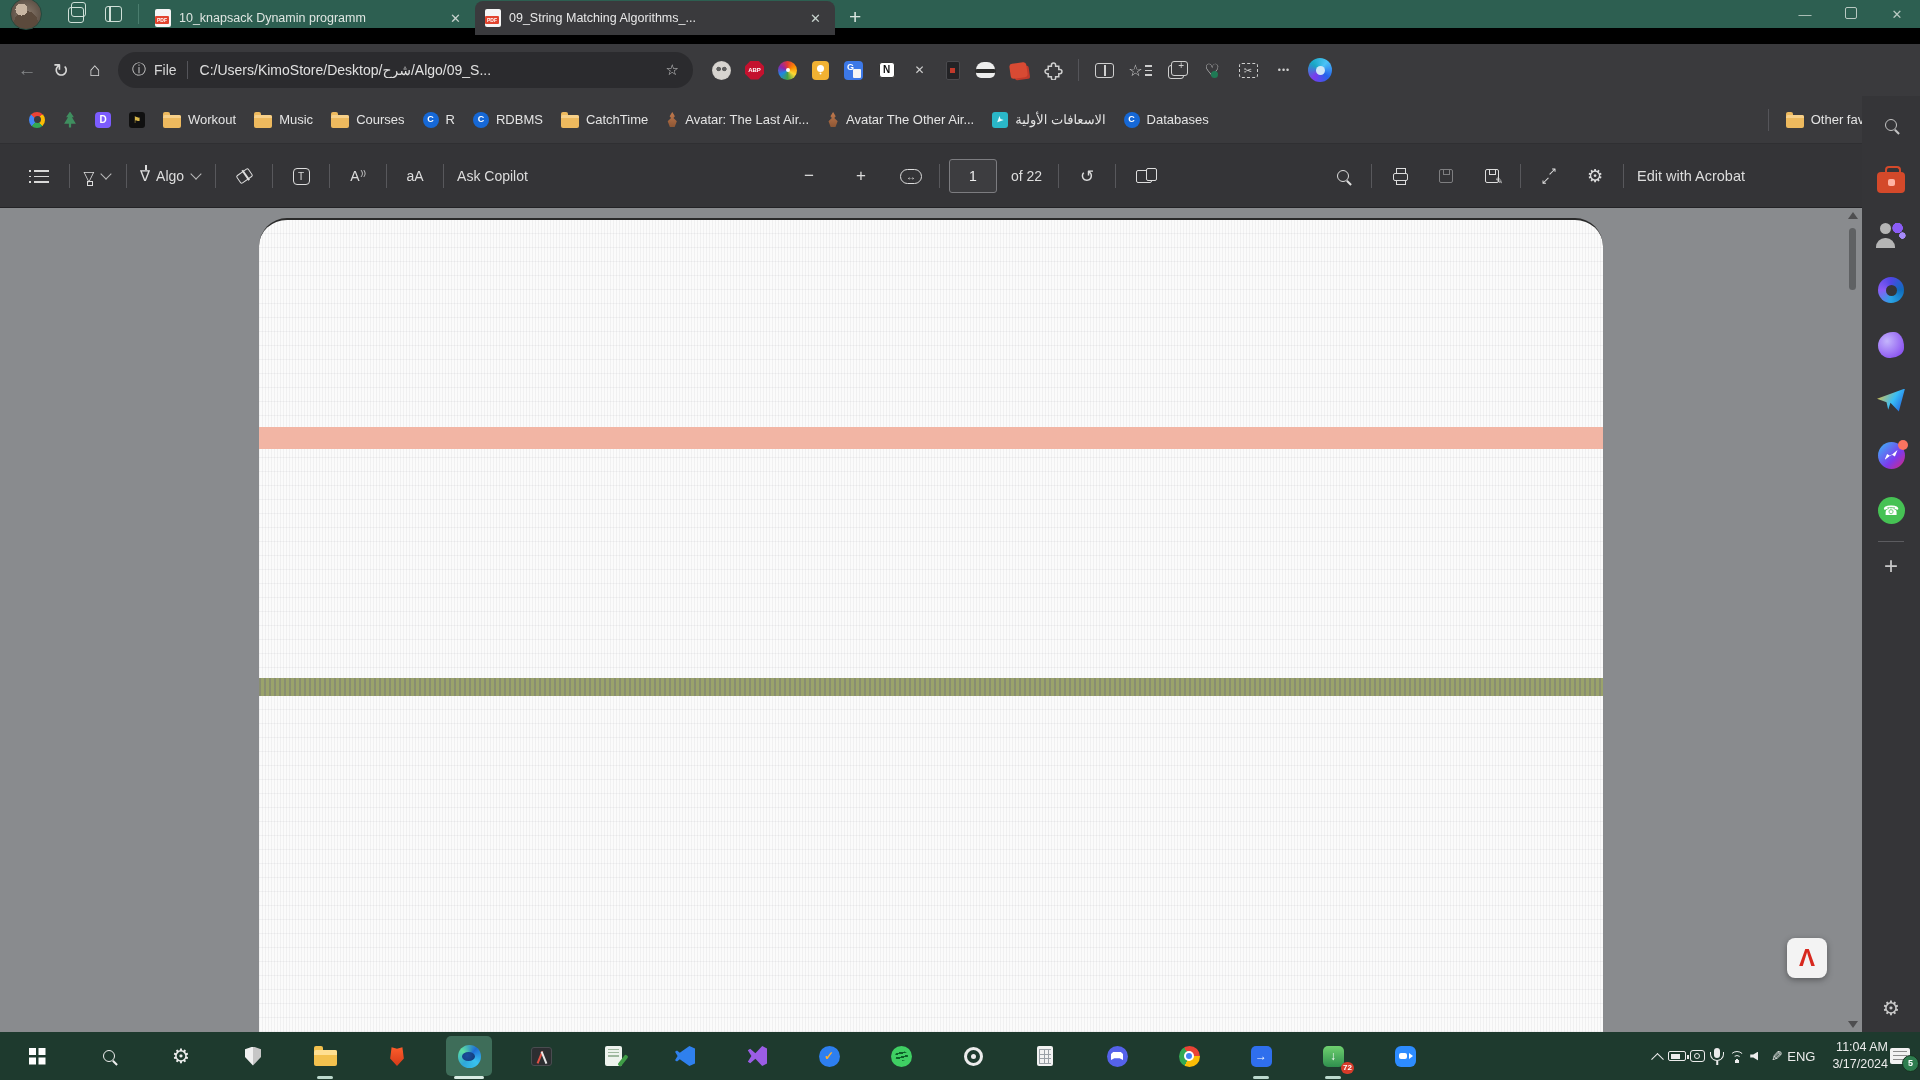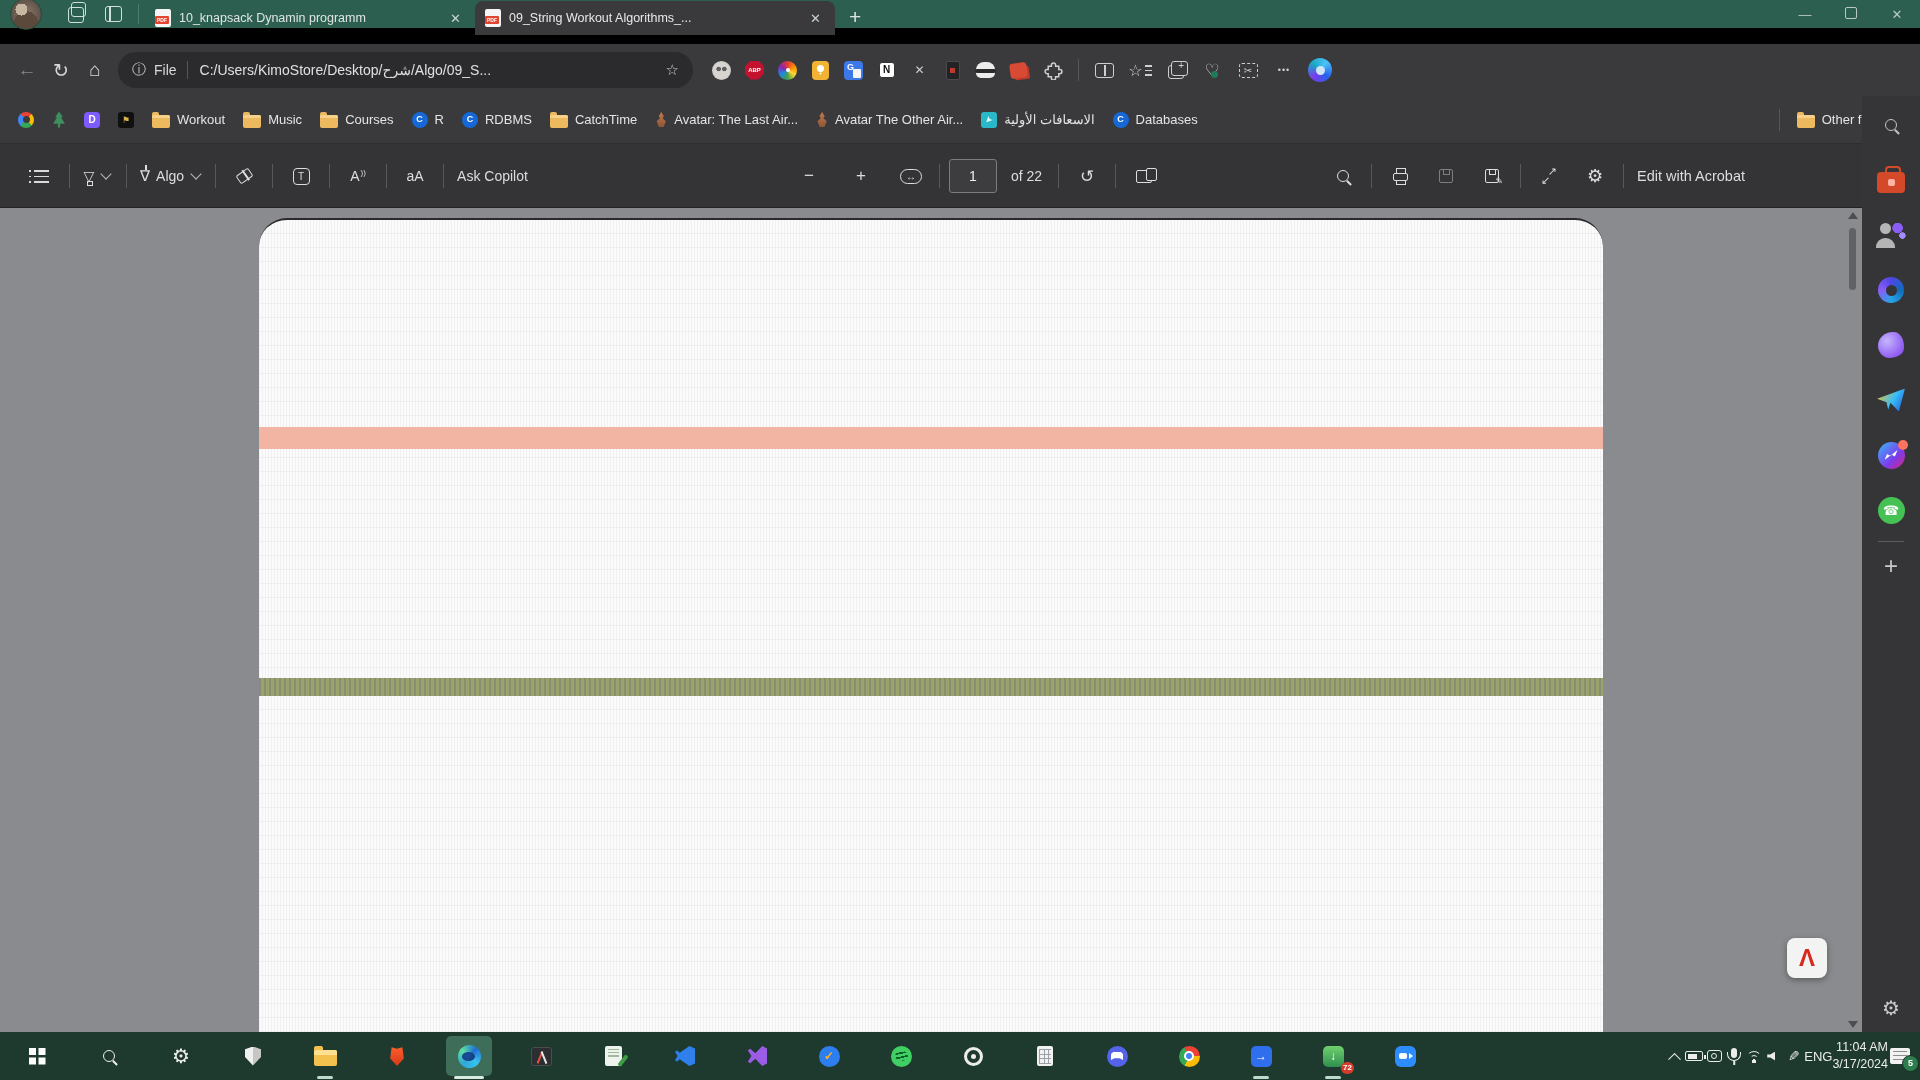--- a/index.html
+++ b/index.html
@@ -49,21 +49,21 @@
   #addressbar .asep{width:1px;height:18px;background:#55555a;margin-right:12px;}
   #addressbar .url{white-space:nowrap;overflow:hidden;flex:1;font-size:14px;color:#e0e0e0;}
   #addressbar .star{margin-left:8px;color:#c9c9c9;font-size:15px;}
   .ext-row{display:flex;align-items:center;}
   .ext-row .li{width:33px;height:33px;display:flex;align-items:center;justify-content:center;border-radius:6px;position:relative;}
   .toolsep{width:1px;height:22px;background:#55555a;margin:0 7px;flex:none;}
   .tb-right{display:flex;align-items:center;}
   .tb-right .btn{width:36px;height:33px;display:flex;align-items:center;justify-content:center;position:relative;border-radius:6px;}
 
   
-  #bmbar{top:96px;height:48px;background:#3a3a3d;border-bottom:1px solid #2f2f32;padding:0 9px;z-index:6;}
+  #bmbar{top:96px;height:48px;background:#3a3a3d;border-bottom:1px solid #2f2f32;padding:0 20px;z-index:6;}
   .bm-row{display:flex;align-items:center;height:100%;}
   .bm-row .li{display:flex;align-items:center;gap:7px;padding:0 9px;height:30px;border-radius:5px;
     color:#e4e4e4;font-size:13px;white-space:nowrap;}
   #bm-right{margin-left:auto;display:flex;align-items:center;gap:10px;padding-right:4px;}
   #bm-right .li{display:flex;align-items:center;gap:7px;color:#e4e4e4;font-size:13px;}
 
   
   #pdfbar{top:144px;height:64px;background:#343437;border-bottom:1px solid #232326;color:#ddd;z-index:4;}
   #pdfbar .grp{position:absolute;top:0;height:64px;display:flex;align-items:center;}
   .pbtn{display:flex;align-items:center;justify-content:center;min-width:30px;height:36px;border-radius:5px;
@@ -116,21 +116,21 @@
   .task-row{display:flex;align-items:center;gap:26px;padding-left:14px;height:100%;}
   .task-row .li{width:46px;height:40px;display:flex;align-items:center;justify-content:center;border-radius:5px;position:relative;flex:none;}
   .task-row .li.active{background:#3e6d59;}
   .task-row .li.running::after{content:"";position:absolute;bottom:-3px;left:15px;right:15px;height:3px;border-radius:2px;background:#bcd9cd;}
   .task-row .li.active.running::after{left:8px;right:8px;background:#d9ece4;}
   .badge{position:absolute;right:2px;bottom:2px;background:#d63b2a;color:#fff;font:700 8px/1 "Liberation Sans",sans-serif;
     padding:2px 2px;border-radius:6px;}
   #tray{position:absolute;right:8px;top:0;height:48px;display:flex;align-items:center;color:#ececec;}
   .trayic{position:relative;display:flex;align-items:center;justify-content:center;width:20px;height:20px;}
   #tray .lang{font-size:13px;}
-  #clock{text-align:right;font-size:12.5px;line-height:1.35;}
+  #clock{text-align:right;font-size:12.5px;line-height:1.35;margin-left:17px;}
   .notif{width:20px;height:16px;background:#f2f2f2;border-radius:2px;position:relative;}
   .notif::after{content:"";position:absolute;inset:3px;background:repeating-linear-gradient(#8d8d8d 0 1.4px,transparent 1.4px 4px);}
   .notifbadge{position:absolute;right:-7px;bottom:-6px;width:15px;height:15px;border-radius:50%;background:#2e7d4f;
     color:#fff;font:700 9px/15px "Liberation Sans",sans-serif;text-align:center;border:1px solid #16301f;}
 
   
   .ic{position:relative;display:inline-flex;align-items:center;justify-content:center;flex:none;box-sizing:border-box;}
   
   .i-mag{width:10px;height:10px;border:1.8px solid #ddd;border-radius:50%;position:relative;}
   .i-mag::after{content:"";position:absolute;width:1.8px;height:6px;background:#ddd;transform:rotate(-45deg);bottom:-5px;right:-2px;}
@@ -306,21 +306,21 @@
         <span class="i-vtabs"></span>
       </span>
     <span class="tabsep"></span>
     <div class="tab inactive">
       <span class="favpdf"></span>
       <span class="lblwrap"><span>10_knapsack Dynamin programm</span></span>
       <span class="tabclose">✕</span>
     </div>
     <div class="tab active">
       <span class="favpdf"></span>
-      <span class="lblwrap"><span>09_String Workout Algorithms_...</span></span>
+      <span class="lblwrap"><span>09_String Matching Algorithms_...</span></span>
       <span class="tabclose">✕</span>
     </div>
     <span class="newtab">+</span>
     <div class="wincontrols">
       <span class="winbtn">—</span>
       <span class="winbtn"><span class="box"></span></span>
       <span class="winbtn">✕</span>
     </div>
   </div>
 

